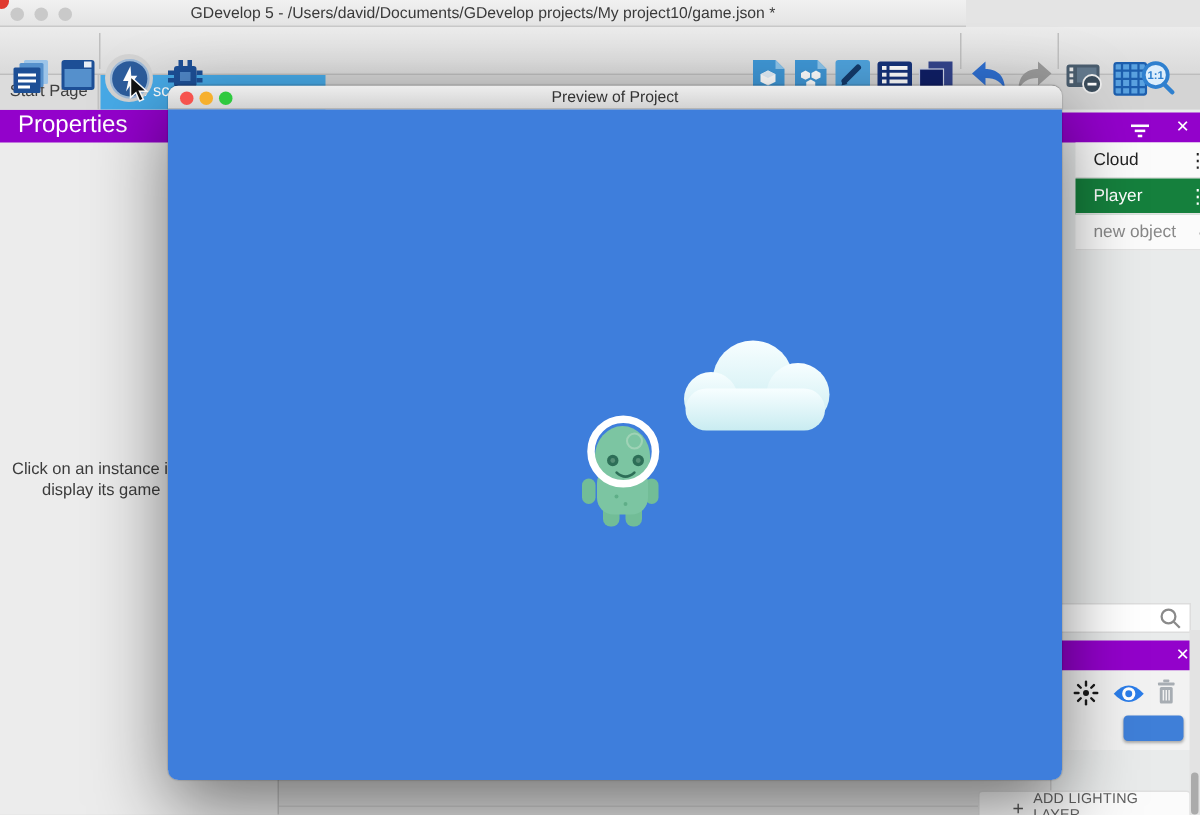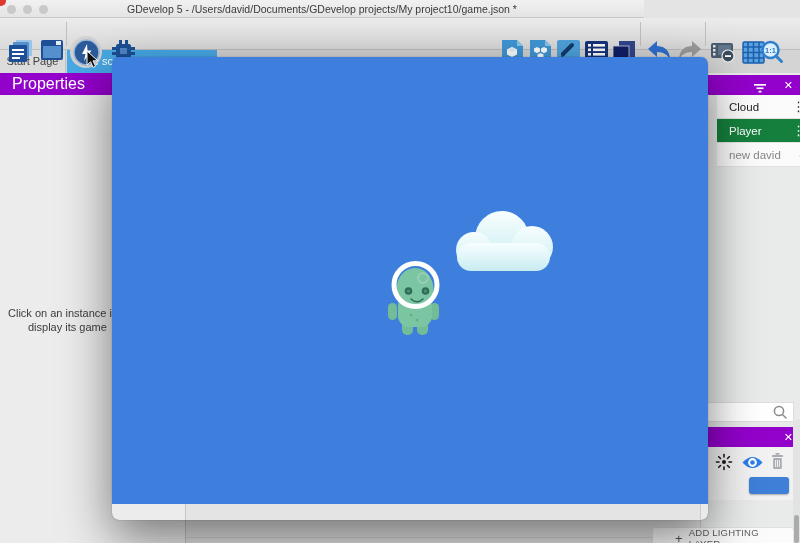--- a/index.html
+++ b/index.html
@@ -234,21 +234,21 @@
   </div>
   <div class="obj-row" style="top:22px">
     <span>Cloud</span>
     <span class="kebab">⋮</span>
   </div>
   <div class="obj-row" id="row-player" style="top:46px">
     <span>Player</span>
     <span class="kebab">⋮</span>
   </div>
   <div class="obj-row" id="row-add-object" style="top:70px">
-    <span>new david</span>
+    <span>new object</span>
     <span id="add-plus">+</span>
   </div>
 
   <div id="search-row">
     <span style="position:absolute; right:5px; top:2px;">
       <svg width="15" height="15" viewBox="0 0 15 15">
         <circle cx="6" cy="6" r="4.6" stroke="#8a8a8a" stroke-width="1.5" fill="none"></circle>
         <line x1="9.5" y1="9.5" x2="13.5" y2="13.5" stroke="#8a8a8a" stroke-width="1.5"></line>
       </svg>
     </span>
@@ -297,20 +297,26 @@
 <div class="abs" id="add-lighting-btn">
   <span id="lighting-plus">+</span>
   <span>ADD LIGHTING LAYER</span>
 </div>
 
 <div class="abs" id="right-scrollbar">
   <div id="scroll-thumb"></div>
 </div>
 
 <div class="abs" id="preview-window">
+  <div id="preview-titlebar">
+    <span class="pv-dot" id="pv-red"></span>
+    <span class="pv-dot" id="pv-yellow"></span>
+    <span class="pv-dot" id="pv-green"></span>
+    <div id="preview-title">Preview of Project</div>
+  </div>
   <div id="game-area">
     <svg width="596" height="447" viewBox="0 0 596 447">
       <defs>
         <linearGradient id="cloudGrad" x1="0" y1="0" x2="0" y2="1">
           <stop offset="0" stop-color="#f7feff"></stop>
           <stop offset="1" stop-color="#c9ecf1"></stop>
         </linearGradient>
       </defs>
 
       <g>

